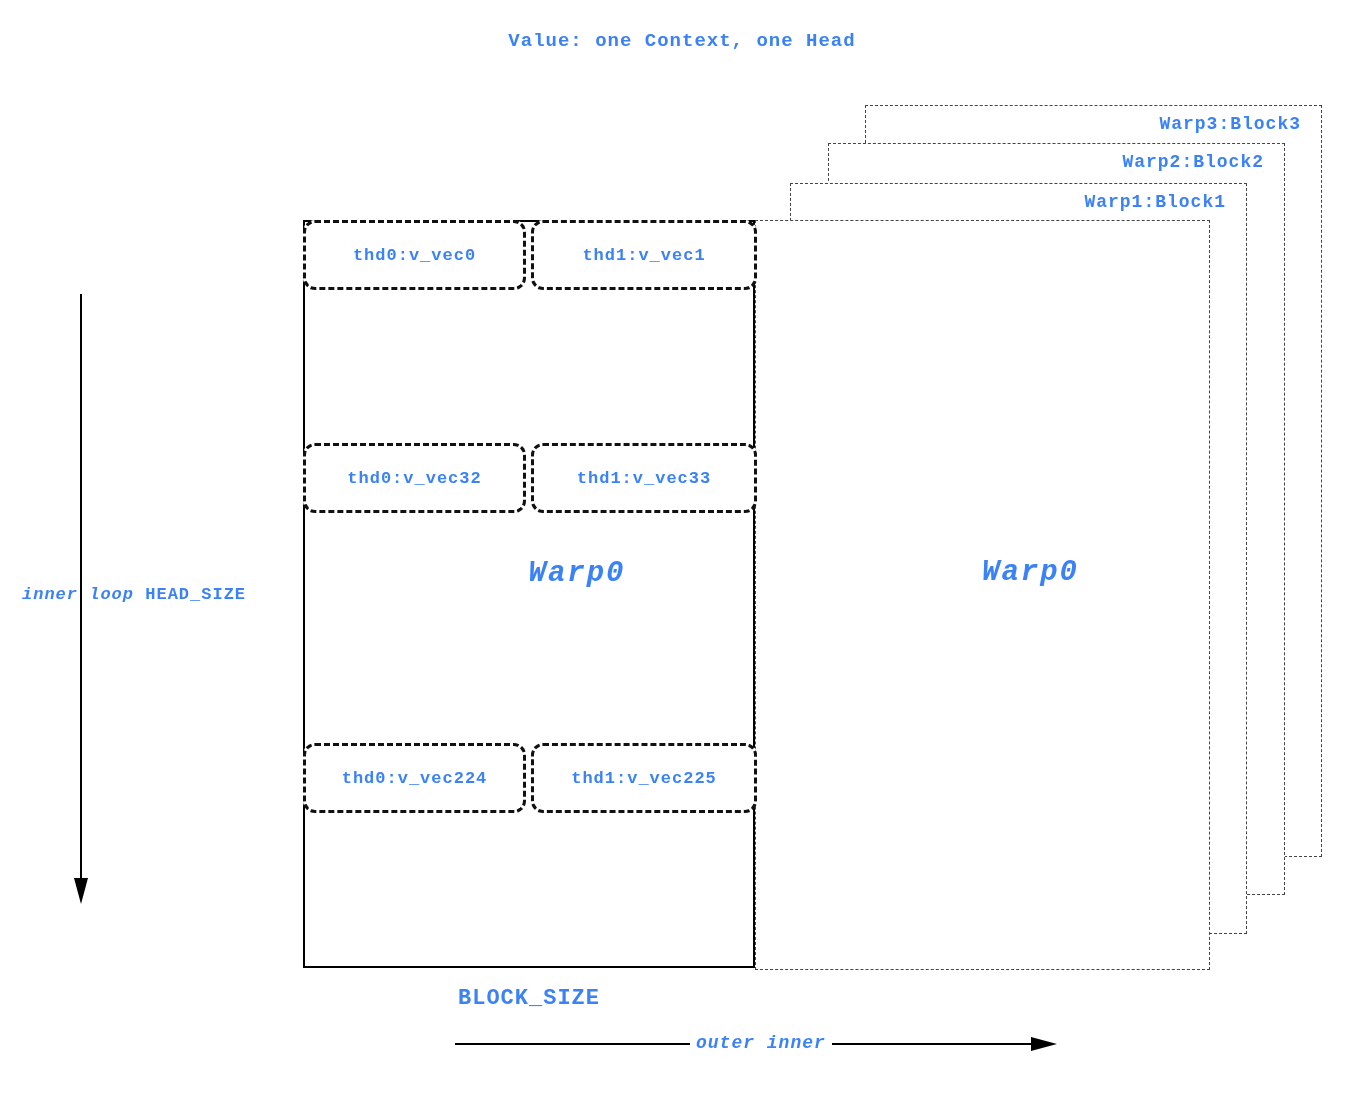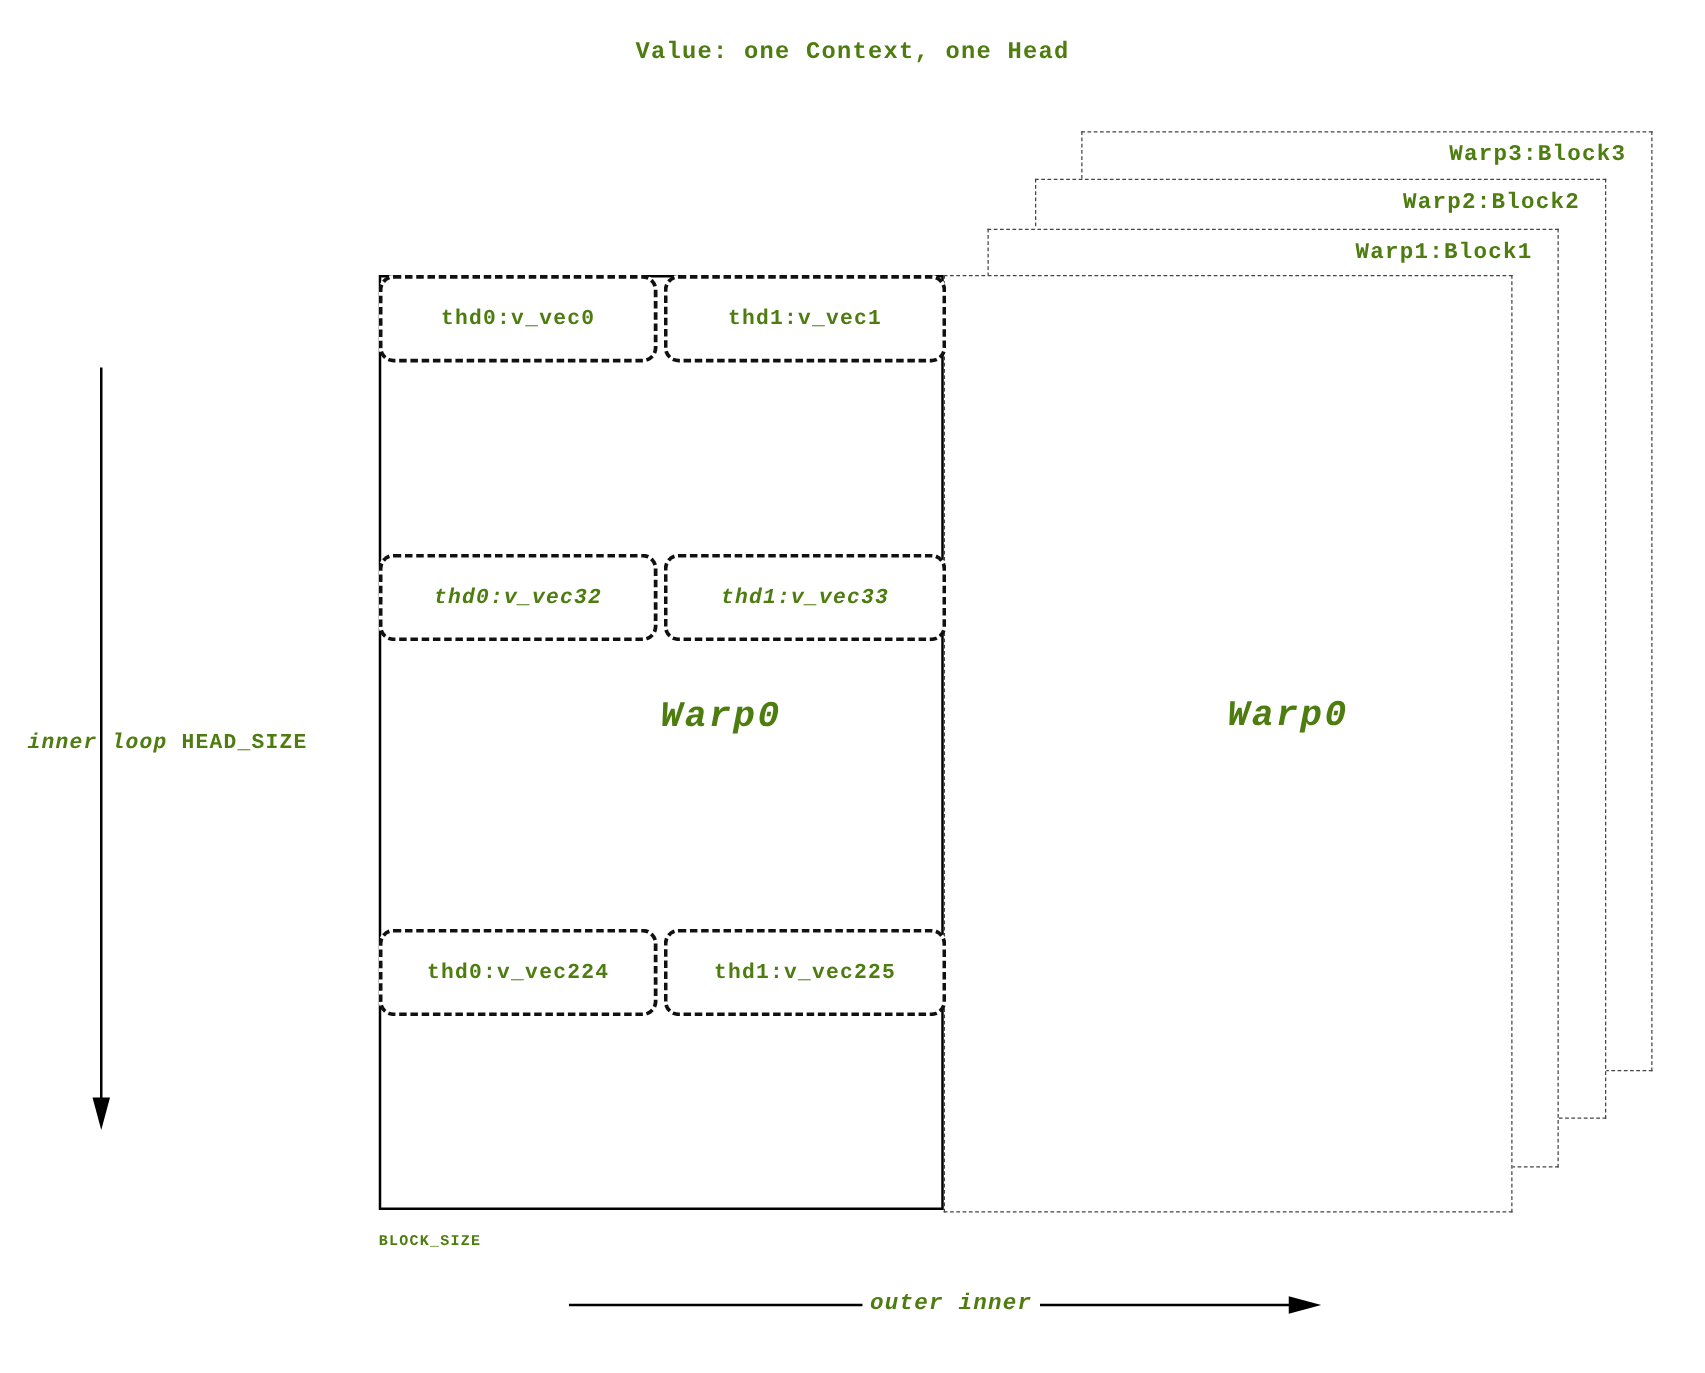--- a/index.html
+++ b/index.html
@@ -6,21 +6,21 @@
     margin: 0;
     padding: 0;
     background: #ffffff;
   }
   .canvas {
     position: relative;
     width: 1364px;
     height: 1098px;
     background: #ffffff;
     font-family: "Liberation Mono", "DejaVu Sans Mono", monospace;
-    color: #4d7c0f;
+    color: #3b82f6;
     overflow: hidden;
   }
   .title {
     position: absolute;
     left: 0;
     top: 30px;
     width: 100%;
     text-align: center;
     font-size: 19px;
     font-weight: bold;
@@ -74,21 +74,21 @@
   }
   .block0 .block-name { top: 330px; }
   .block4 .block-name { top: 330px; }
   .cell-row {
     position: absolute;
     left: -2px;
     width: 452px;
     height: 76px;
   }
   .row-0 { top: -2px; }
-  .row-1 { top: 221px; font-style: italic; }
+  .row-1 { top: 221px; }
   .row-2 { top: 521px; }
   .cell {
     position: absolute;
     top: 0;
     height: 70px;
     box-sizing: border-box;
     border: 3px dashed #111;
     border-radius: 12px;
     background: #ffffff;
     display: flex;
@@ -111,22 +111,22 @@
     white-space: nowrap;
     letter-spacing: 1px;
   }
   .inner-loop-label .it { font-style: italic; }
   
   .block-size-label {
     position: absolute;
     left: 303px;
     top: 986px;
     width: 452px;
-    text-align: left;
-    font-size: 12px;
+    text-align: center;
+    font-size: 22px;
     font-weight: bold;
     letter-spacing: 1px;
   }
   .outer-loop-label {
     position: absolute;
     left: 690px;
     top: 1033px;
     padding: 0 6px;
     background: #ffffff;
     font-size: 18px;

